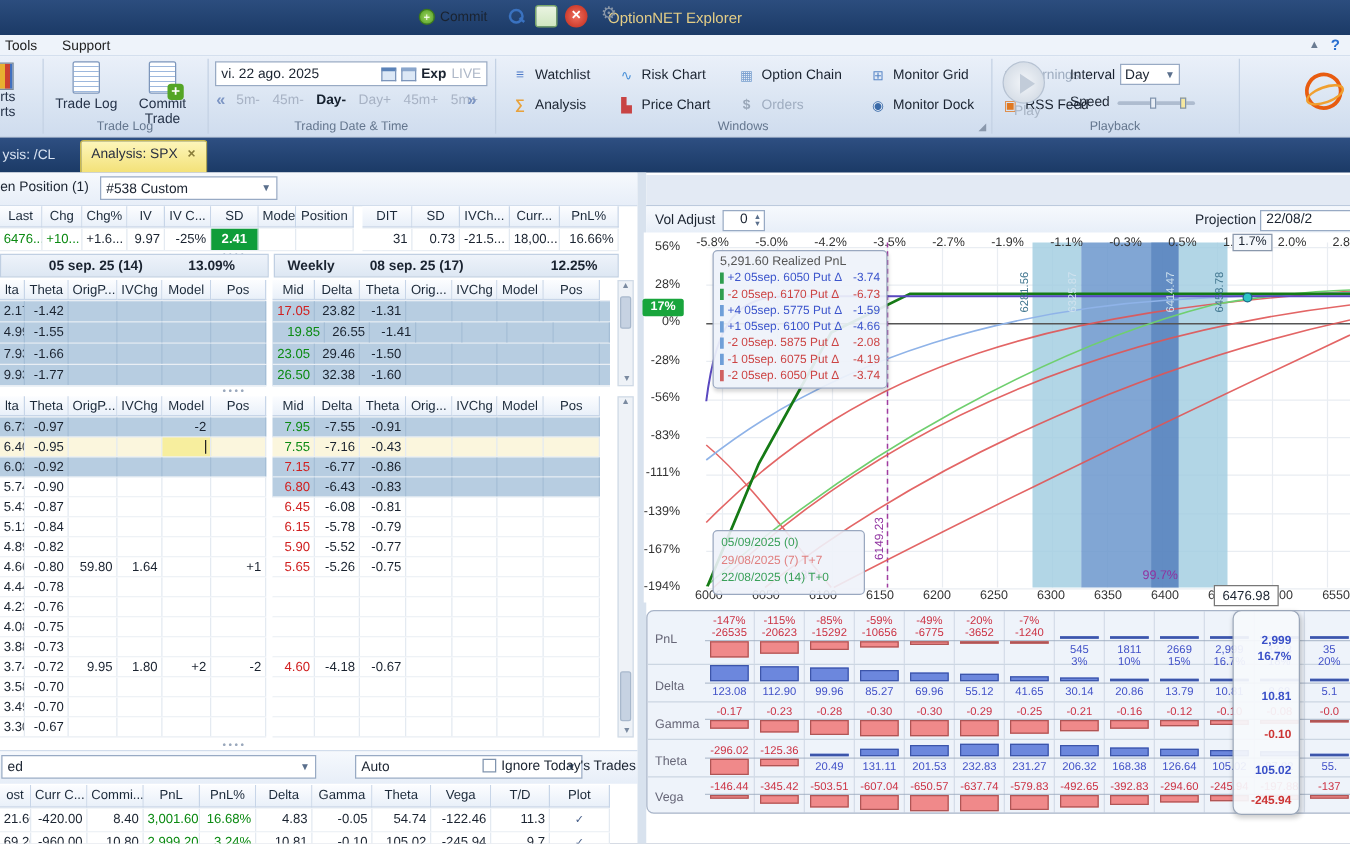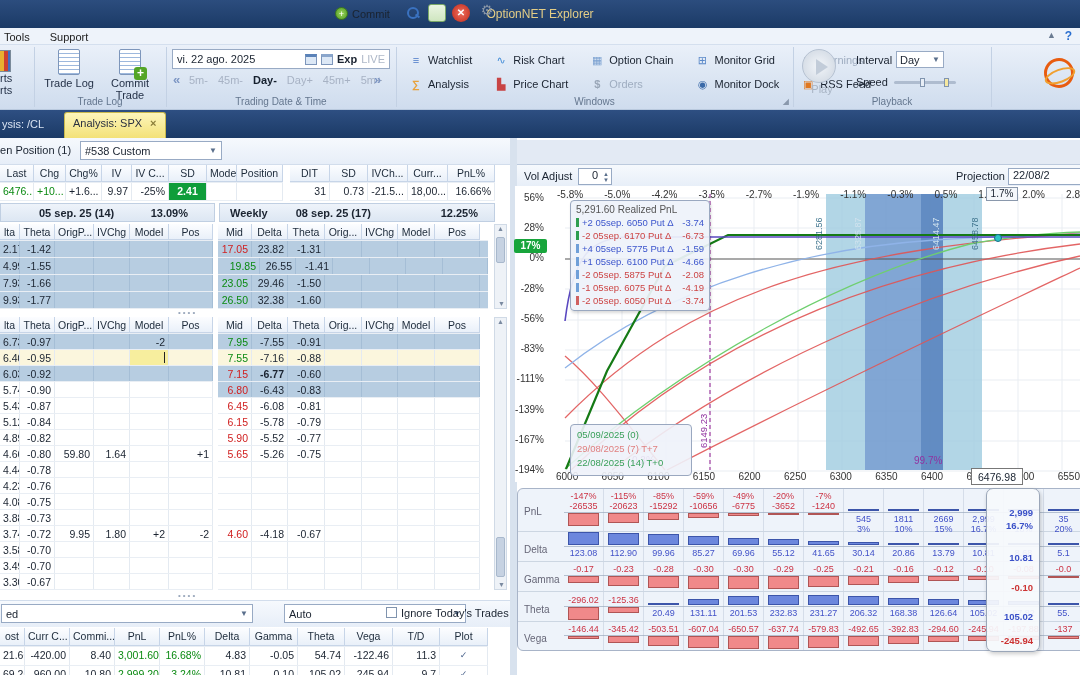--- a/index.html
+++ b/index.html
@@ -576,30 +576,30 @@
         <div class="tcell " style="width: 36px;">-7.55</div>
         <div class="tcell " style="width: 37px;">-0.91</div>
         <div class="tcell " style="width: 37px;"></div>
         <div class="tcell " style="width: 36px;"></div>
         <div class="tcell " style="width: 37px;"></div>
         <div class="tcell " style="width: 45px;"></div>
       </div>
       <div class="trow edit">
         <div class="tcell g" style="width: 34px;">7.55</div>
         <div class="tcell " style="width: 36px;">-7.16</div>
-        <div class="tcell " style="width: 37px;">-0.88</div>
+        <div class="tcell " style="width: 37px;">-0.43</div>
         <div class="tcell " style="width: 37px;"></div>
         <div class="tcell " style="width: 36px;"></div>
         <div class="tcell " style="width: 37px;"></div>
         <div class="tcell " style="width: 45px;"></div>
       </div>
       <div class="trow sel">
         <div class="tcell r" style="width: 34px;">7.15</div>
-        <div class="tcell " style="width: 36px; font-weight: bold;">-6.77</div>
-        <div class="tcell " style="width: 37px;">-0.60</div>
+        <div class="tcell " style="width: 36px;">-6.77</div>
+        <div class="tcell " style="width: 37px;">-0.86</div>
         <div class="tcell " style="width: 37px;"></div>
         <div class="tcell " style="width: 36px;"></div>
         <div class="tcell " style="width: 37px;"></div>
         <div class="tcell " style="width: 45px;"></div>
       </div>
       <div class="trow sel">
         <div class="tcell r" style="width: 34px;">6.80</div>
         <div class="tcell " style="width: 36px;">-6.43</div>
         <div class="tcell " style="width: 37px;">-0.83</div>
         <div class="tcell " style="width: 37px;"></div>

